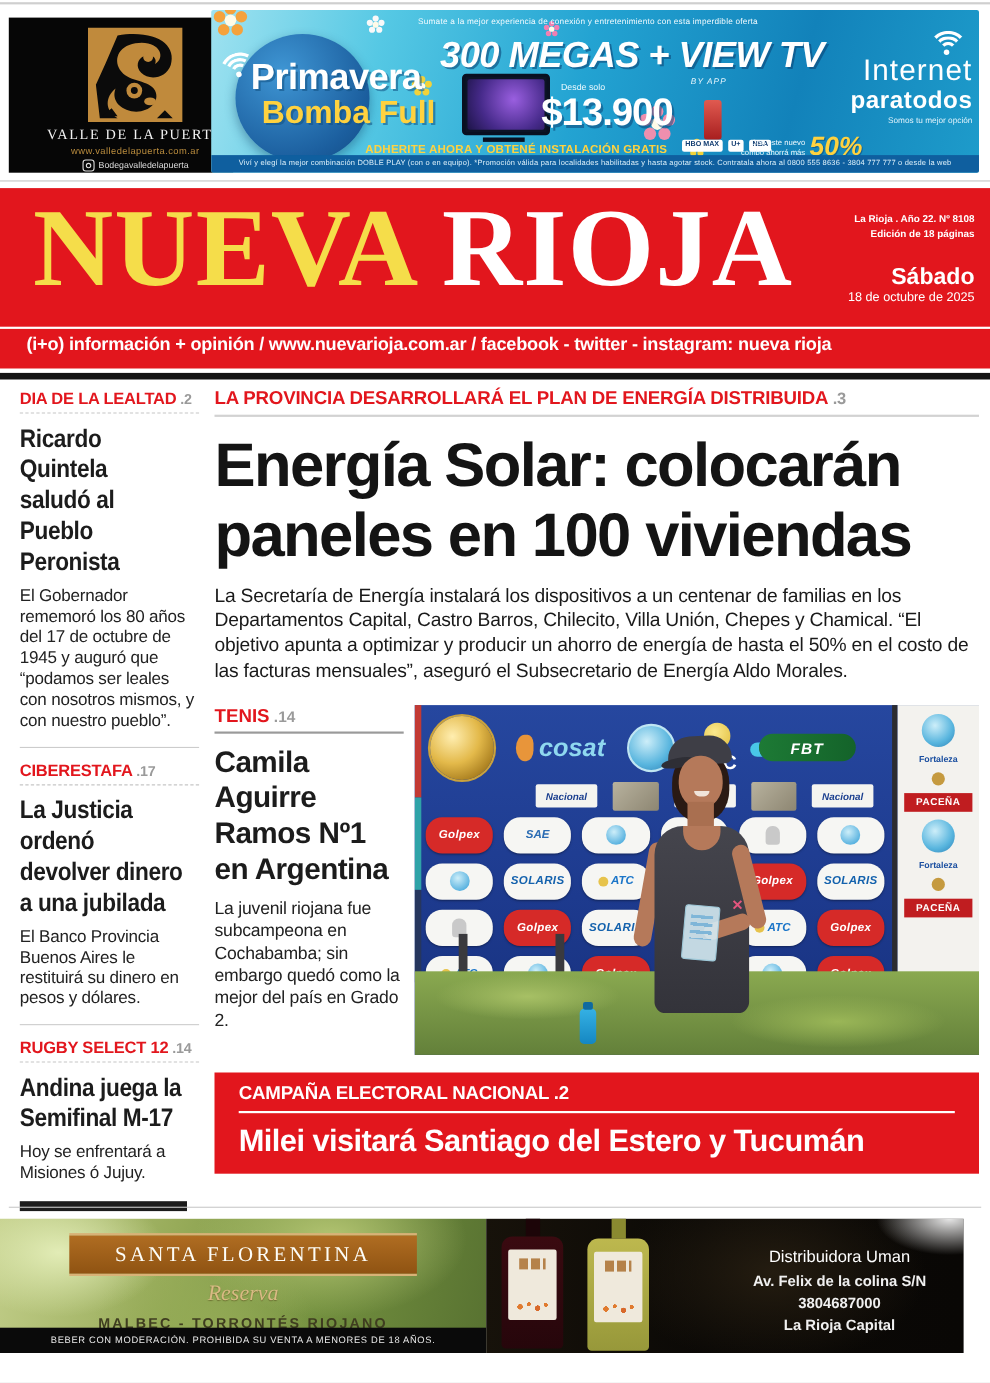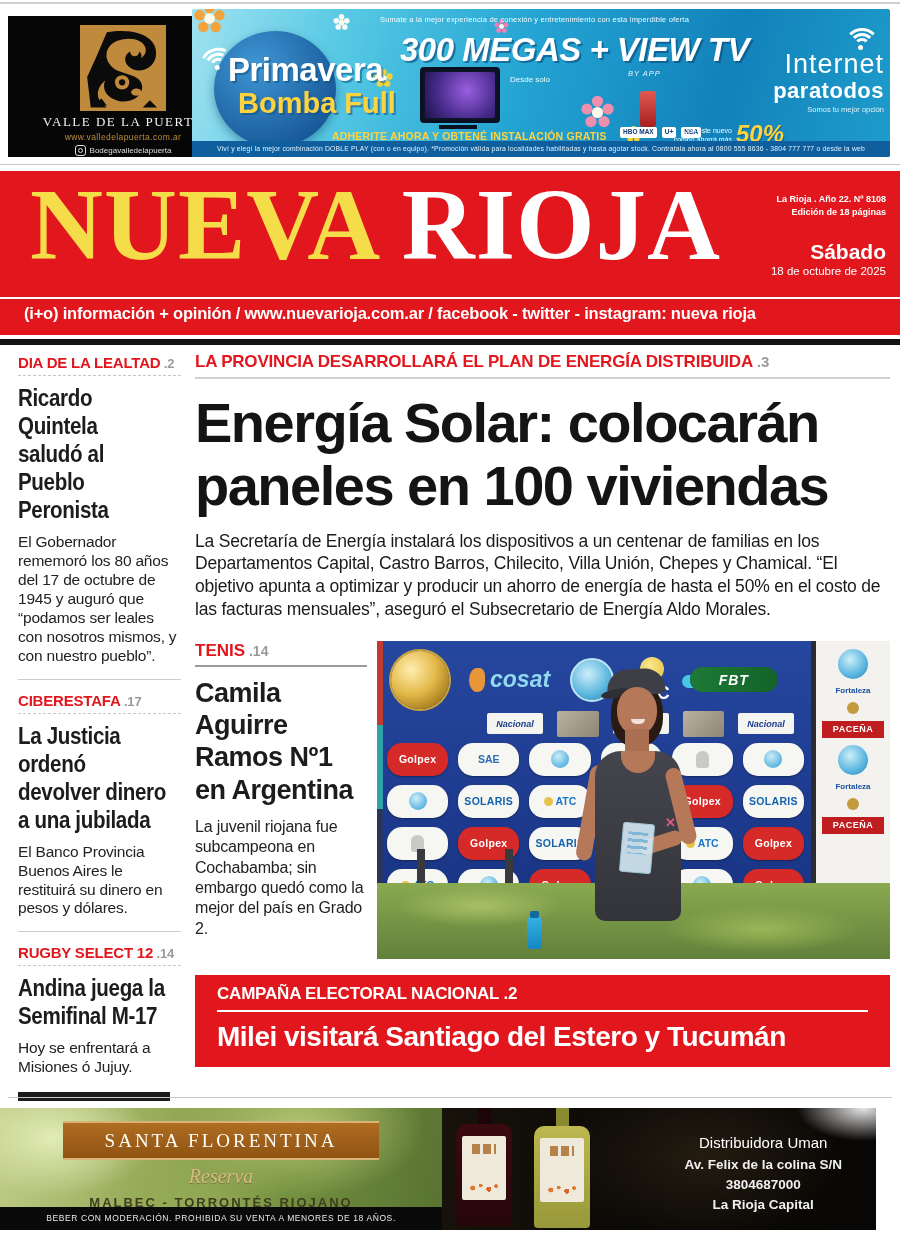--- a/index.html
+++ b/index.html
@@ -119,21 +119,21 @@
                   background:radial-gradient(circle at 40% 35%,#fbe98e,#e0bc3a);}
   .tl-fbt{width:88px;height:25px;border-radius:13px;background:linear-gradient(90deg,#1d7a35,#14632a);color:#fff;
           font-style:italic;font-weight:bold;font-size:14px;display:flex;align-items:center;justify-content:center;letter-spacing:1px;box-shadow:-14px 2px 0 -6px #49c7e8;}
   .nacrow{position:absolute;left:96px;top:70px;right:96px;height:26px;display:flex;gap:14px;justify-content:center;align-items:center;padding-left:14px;}
   .nac-rect{width:62px;height:21px;background:#f4f4f0;border-radius:2px;color:#1b3f8f;font-size:9px;font-weight:bold;
             font-style:italic;display:flex;align-items:center;justify-content:center;}
   .nac-photo{width:46px;height:26px;background:linear-gradient(135deg,#b8b29e,#8d8672);border-radius:2px;}
   .pillgrid{position:absolute;left:10px;top:102px;right:86px;height:140px;display:grid;
             grid-template-columns:repeat(6,1fr);gap:9px 10px;}
   .pill{height:33px;border-radius:15px;background:#f6f6f3;display:flex;align-items:center;justify-content:center;
-        font-size:10.5px;font-weight:bold;color:#1b4fa0;box-shadow:0 1px 2px rgba(0,0,0,.35);}
+        font-size:10.5px;font-weight:bold;font-style:italic;color:#1b4fa0;box-shadow:0 1px 2px rgba(0,0,0,.35);}
   .pill.golpex{background:#d62a28;color:#fff;letter-spacing:.3px;}
   .pill.solaris{color:#1462ad;letter-spacing:.3px;}
   .pill.sae{color:#2b6cb3;}
   .pill.atc{color:#1b75c8;}
   .pill.atc::before{content:"";width:9px;height:9px;border-radius:50%;background:#e7c34b;margin-right:3px;}
   .pill.emblem::before{content:"";width:18px;height:18px;border-radius:50%;background:radial-gradient(circle at 40% 35%,#cdeef9,#2e9cd6);}
   .pill.hand::before{content:"";width:13px;height:17px;background:#c9c9c9;border-radius:6px 6px 3px 3px;}
   .sideb{position:absolute;right:0;top:0;width:74px;height:252px;background:#f3f2ee;display:flex;flex-direction:column;
          align-items:center;gap:7px;padding-top:8px;box-sizing:border-box;}
   .pole{position:absolute;right:74px;top:0;width:5px;height:252px;background:#2c2c30;}
@@ -254,20 +254,21 @@
     <div class="primavera">Primavera</div>
     <div class="bombafull">Bomba Full</div>
     <div class="tagline">Sumate a la mejor experiencia de conexión y entretenimiento con esta imperdible oferta</div>
     <div class="offer">300 MEGAS + VIEW TV</div>
     <div class="byapp">BY APP</div>
     <div class="tv">
         <div class="scr"></div>
       </div>
     <div class="speaker"></div>
     <div class="desde">Desde solo</div>
+    <div class="price">$13.900</div>
     <div class="cta">ADHERITE AHORA Y OBTENÉ INSTALACIÓN GRATIS</div>
     <div class="badges">
         <div class="badge">HBO MAX</div>
         <div class="badge">U+</div>
         <div class="badge">NBA</div>
       </div>
     <div class="combo">Con este nuevo combo ahorrá más del</div>
     <div class="combo-pct">50%</div>
     <div class="wifi inet-wifi">
         <i></i>

